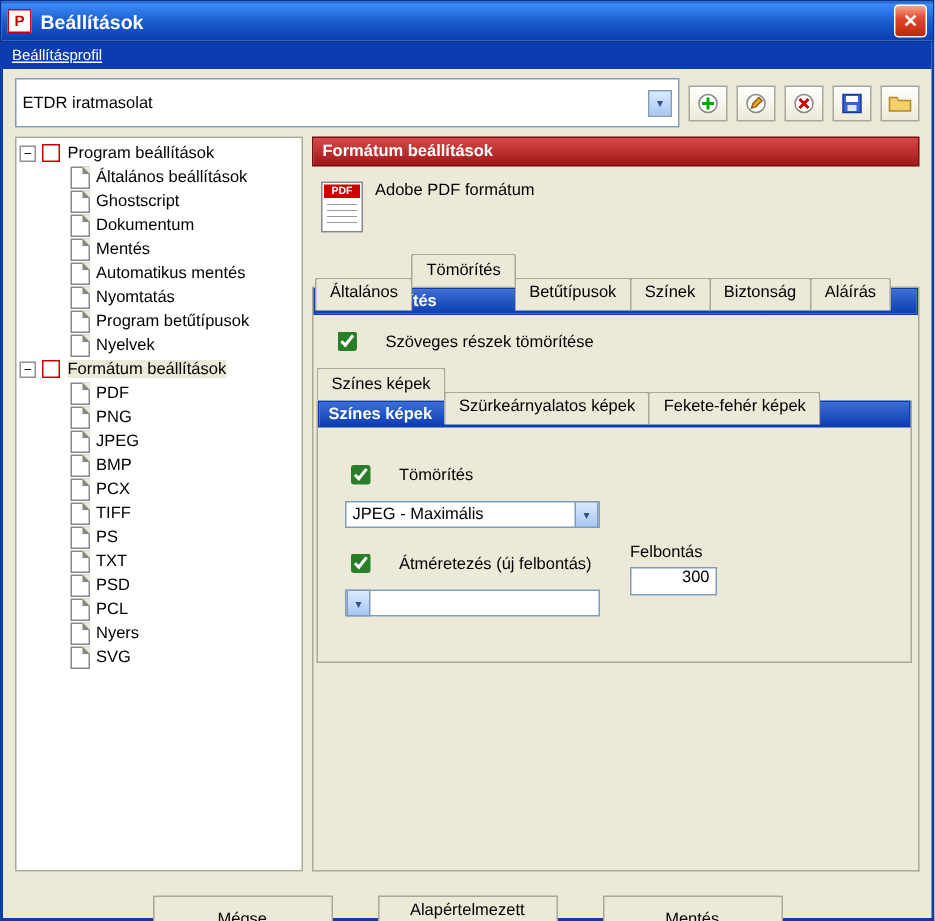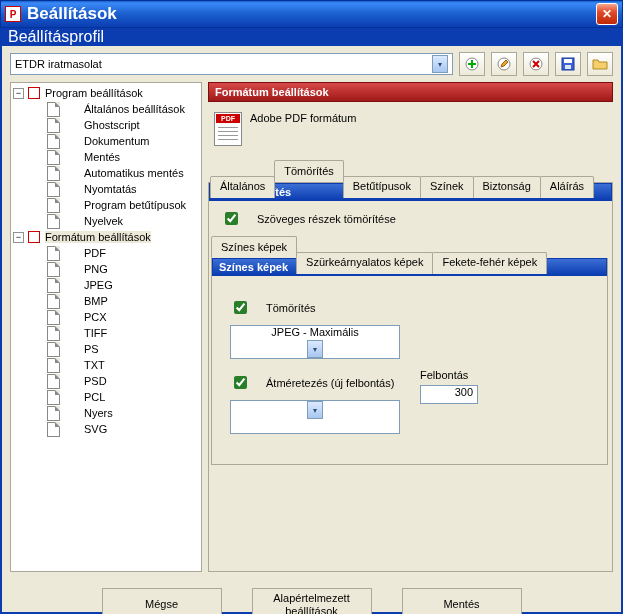--- a/index.html
+++ b/index.html
@@ -1,43 +1,43 @@
 <!DOCTYPE html>
 <html><head>
 <meta charset="utf-8">
 <style>
 * { box-sizing: border-box; }
 body { margin:0; font-family: Tahoma, sans-serif; font-size:11px; background:#ece9d8; width:623px; height:614px; overflow:hidden; }
 
 
 .titlebar { background:linear-gradient(to bottom,#1b5fce,#3b8af9 8%,#1b5fce 50%,#0b3db1); color:#fff; height:28px; display:flex; align-items:center; padding:0 4px; border:1px solid #003399; }
 .titlebar .t-icon { width:16px; height:16px; background:#fff; border:1px solid #cc0000; display:inline-flex; align-items:center; justify-content:center; font-size:10px; color:#cc0000; font-weight:bold; margin-right:6px; }
-.titlebar .title { font-weight:bold; font-size:17px; flex:1; }
+.titlebar .title { font-weight:bold; font-size:13px; flex:1; }
 .closebtn { width:22px; height:22px; background:linear-gradient(to bottom,#f6a58e,#e14a2a 40%,#c02905); border:1px solid #fff; border-radius:3px; display:flex; align-items:center; justify-content:center; color:#fff; font-weight:bold; font-size:12px; cursor:pointer; }
 
 
 .winbody { border:2px solid #0b3db1; border-top:none; padding:0; background:#ece9d8; height:586px; }
 
 
 .profilebar { background:#0b3db1; height:18px; display:flex; align-items:center; padding:0 6px; }
-.profilebar span { color:#fff; font-size:16px; }
+.profilebar span { color:#fff; font-size:10px;text-decoration:underline; }
 
 .toolbar { display:flex; align-items:center; padding:6px 8px 6px 8px; gap:6px; }
-.profile-select { flex:1; height:22px; border:1px solid #7f9db9; background:#fff; display:flex; align-items:center; padding:0 4px; }
+.profile-select { flex:1; height:33px; border:1px solid #7f9db9; background:#fff; display:flex; align-items:center; padding:0 4px; }
 .profile-select .val { flex:1; }
 .dd-arrow { width:16px; height:18px; background:linear-gradient(to bottom,#dbeafe,#a8c6f0); border:1px solid #7f9db9; display:flex; align-items:center; justify-content:center; font-size:8px; color:#4a6; color:#2b4f87; }
 .tbbtn { width:26px; height:24px; border:1px solid #aca899; background:linear-gradient(to bottom,#fff,#ece9d8); display:flex; align-items:center; justify-content:center; cursor:pointer; }
 .tbbtn svg { width:16px; height:16px; }
 
 .mainarea { display:flex; padding:0 8px 8px 8px; gap:6px; }
 
 
 .tree { width:192px; height:490px; border:1px solid #aca899; background:#fff; overflow:auto; padding:2px 0; }
 .tree-item { display:flex; align-items:center; height:16px; padding:0 2px; cursor:default; white-space:nowrap; }
-.tree-item.indent2 { padding-left:34px;gap:20px; }
+.tree-item.indent2 { padding-left:34px; }
 .exp { width:11px; height:11px; border:1px solid #919191; background:#fff; display:inline-flex; align-items:center; justify-content:center; font-size:9px; margin-right:2px; line-height:1; color:#000; }
 .ticon { width:16px; height:16px; display:inline-flex; align-items:center; justify-content:center; margin-right:3px; font-size:10px; }
 .t-doclike { border:1px solid #888; background:#fff; width:13px; height:15px; position:relative;}
 .t-doclike::after{content:"";position:absolute;top:-1px;right:-1px;border-top:5px solid #ece9d8;border-left:5px solid #888;width:0;height:0;}
 
 
 .right { flex:1; display:flex; flex-direction:column; }
 .section-header { background:linear-gradient(to bottom,#d84848,#a01818); color:#fff; font-weight:bold; padding:3px 6px; border:1px solid #7a0d0d; }
 .format-display { display:flex; align-items:flex-start; gap:8px; padding:10px 6px 14px 6px; }
 .pdf-icon { width:28px; height:34px; border:1px solid #888; background:#fff; position:relative; }
@@ -51,21 +51,21 @@
 .tabs2 { display:flex; padding-left:2px; margin-top:6px;}
 .section-blue { background:linear-gradient(to bottom,#3b6fd4,#0b3db1); color:#fff; font-weight:bold; padding:2px 6px; border:1px solid #0b3db1;}
 
 .group-box { border:1px solid #aca899; margin:4px 8px; padding:8px 10px 14px 10px; }
 
 .chk { display:flex; align-items:center; gap:16px; margin:4px 0; }
 .chk input { accent-color: #2a7e2a; }
 
 .field-row { display:flex; gap:20px; align-items:flex-start; margin-top:4px;}
 .field-col { display:flex; flex-direction:column; gap:4px; }
-.combo { width:170px; height:34px; border:1px solid #7f9db9; background:#fff; display:flex; align-items:center;flex-direction:column; }
+.combo { width:170px; height:18px; border:1px solid #7f9db9; background:#fff; display:flex; align-items:center; }
 .combo .cval { flex:1; padding:0 4px; }
 .txt-input { width:58px; height:19px; border:1px solid #7f9db9; background:#fff; text-align:right; padding:0 4px; }
 
 .bottom-buttons { display:flex; gap:30px; justify-content:center; padding:8px; }
 .btn { width:120px; height:34px; border:1px solid #aca899; background:#ece9d8; cursor:pointer; text-align:center; display:flex; align-items:center; justify-content:center; line-height:1.2;}
 
 </style>
 </head>
 <body>
 

